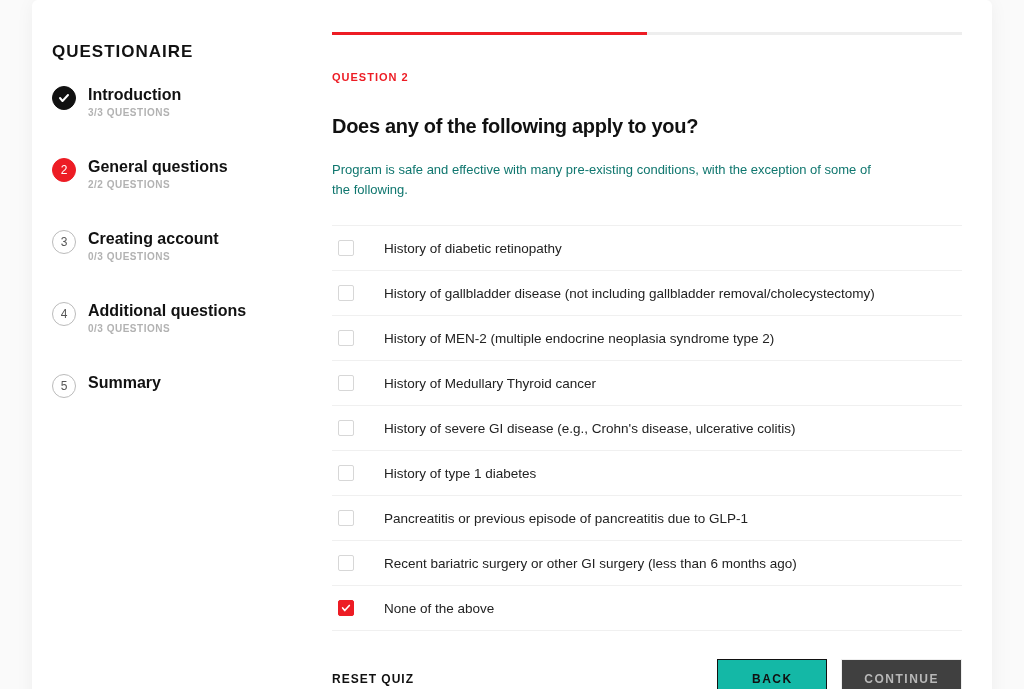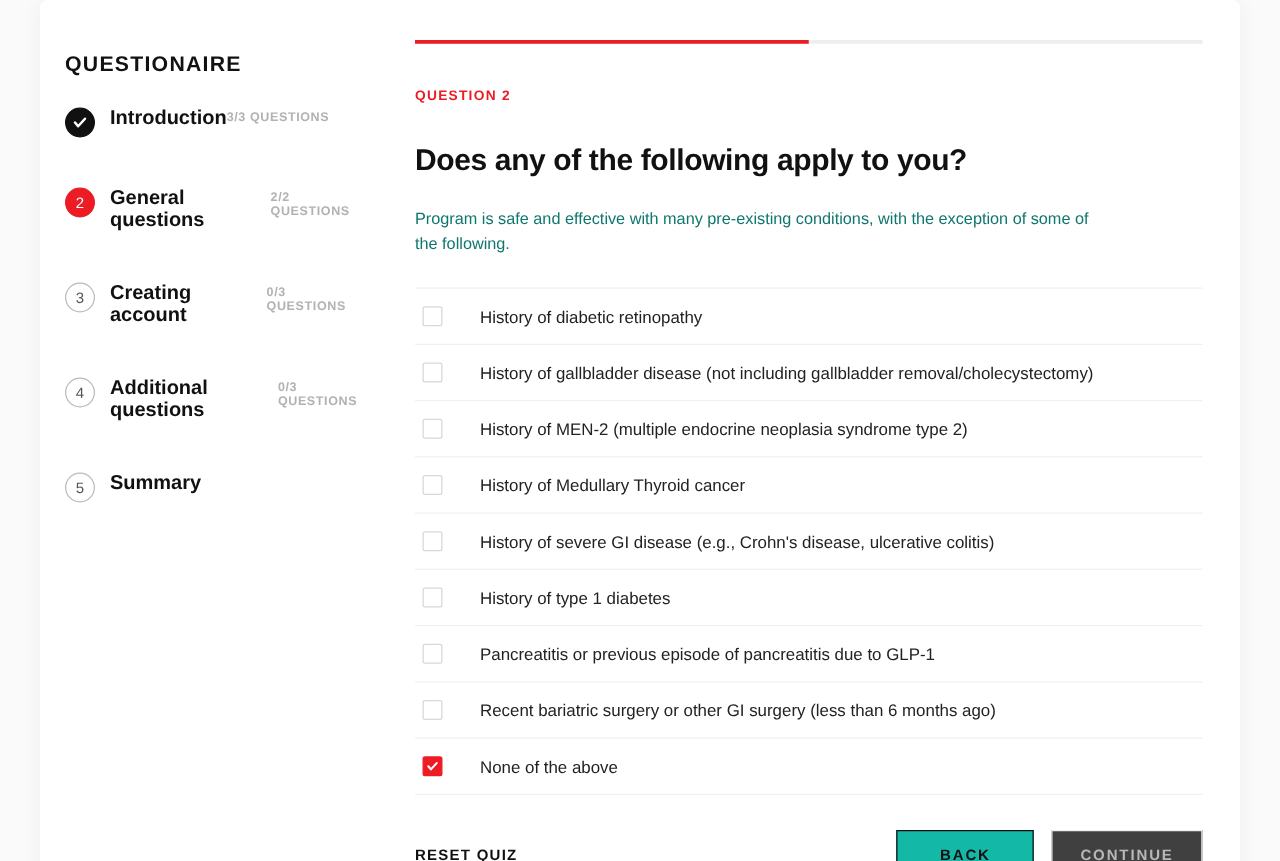--- a/index.html
+++ b/index.html
@@ -38,29 +38,29 @@
   .step-badge {
     width: 24px; height: 24px;
     border-radius: 50%;
     border: 1px solid #bbb;
     display: flex; align-items: center; justify-content: center;
     font-size: 12px; color: #555; flex: 0 0 24px;
   }
   .step-badge.done { background: #111; border-color: #111; color:#fff; }
   .step-badge.active { background: #ed1c24; border-color:#ed1c24; color:#fff; }
   .step-badge svg { width: 12px; height: 12px; }
-  .step-text { display:flex; }
+  .step-text { display:flex; flex-direction:column; }
   .step-label { font-size: 16px; font-weight: 600; color:#111; font-stretch: condensed; }
   .step-sub   { font-size: 10px; letter-spacing: 0.5px; color:#b2b2b2; margin-top:3px; font-weight:600; }
   
   .main { flex:1; padding: 32px 30px 36px 30px; position:relative; }
   .progress-track { height:3px; background:#eee; width:100%; margin-bottom: 36px; }
   .progress-fill  { height:3px; background:#ed1c24; }
   .q-label { font-size: 11px; letter-spacing: 1px; font-weight:700; color:#ed1c24; margin-bottom:6px; }
-  .q-title { font-family: Arial, sans-serif; font-size:24px; font-weight:800; color:#111; letter-spacing:-0.3px;margin-top:32px; }
+  .q-title { font-family: Arial, sans-serif; font-size:20px; font-weight:800; color:#111; letter-spacing:-0.3px;margin-top:32px; }
   .q-desc  { font-size:13px; color:#0f766e; margin-top:22px; line-height:1.5; max-width:560px; }
   .options { margin-top: 26px; border-top:1px solid #f0f0f0;}
   .option {
     display:flex; align-items:center; gap:30px;
     padding: 14px 6px;
     border-bottom: 1px solid #f0f0f0;
     font-size: 13.5px; color:#222;
     cursor: pointer;
   }
   .chk {

